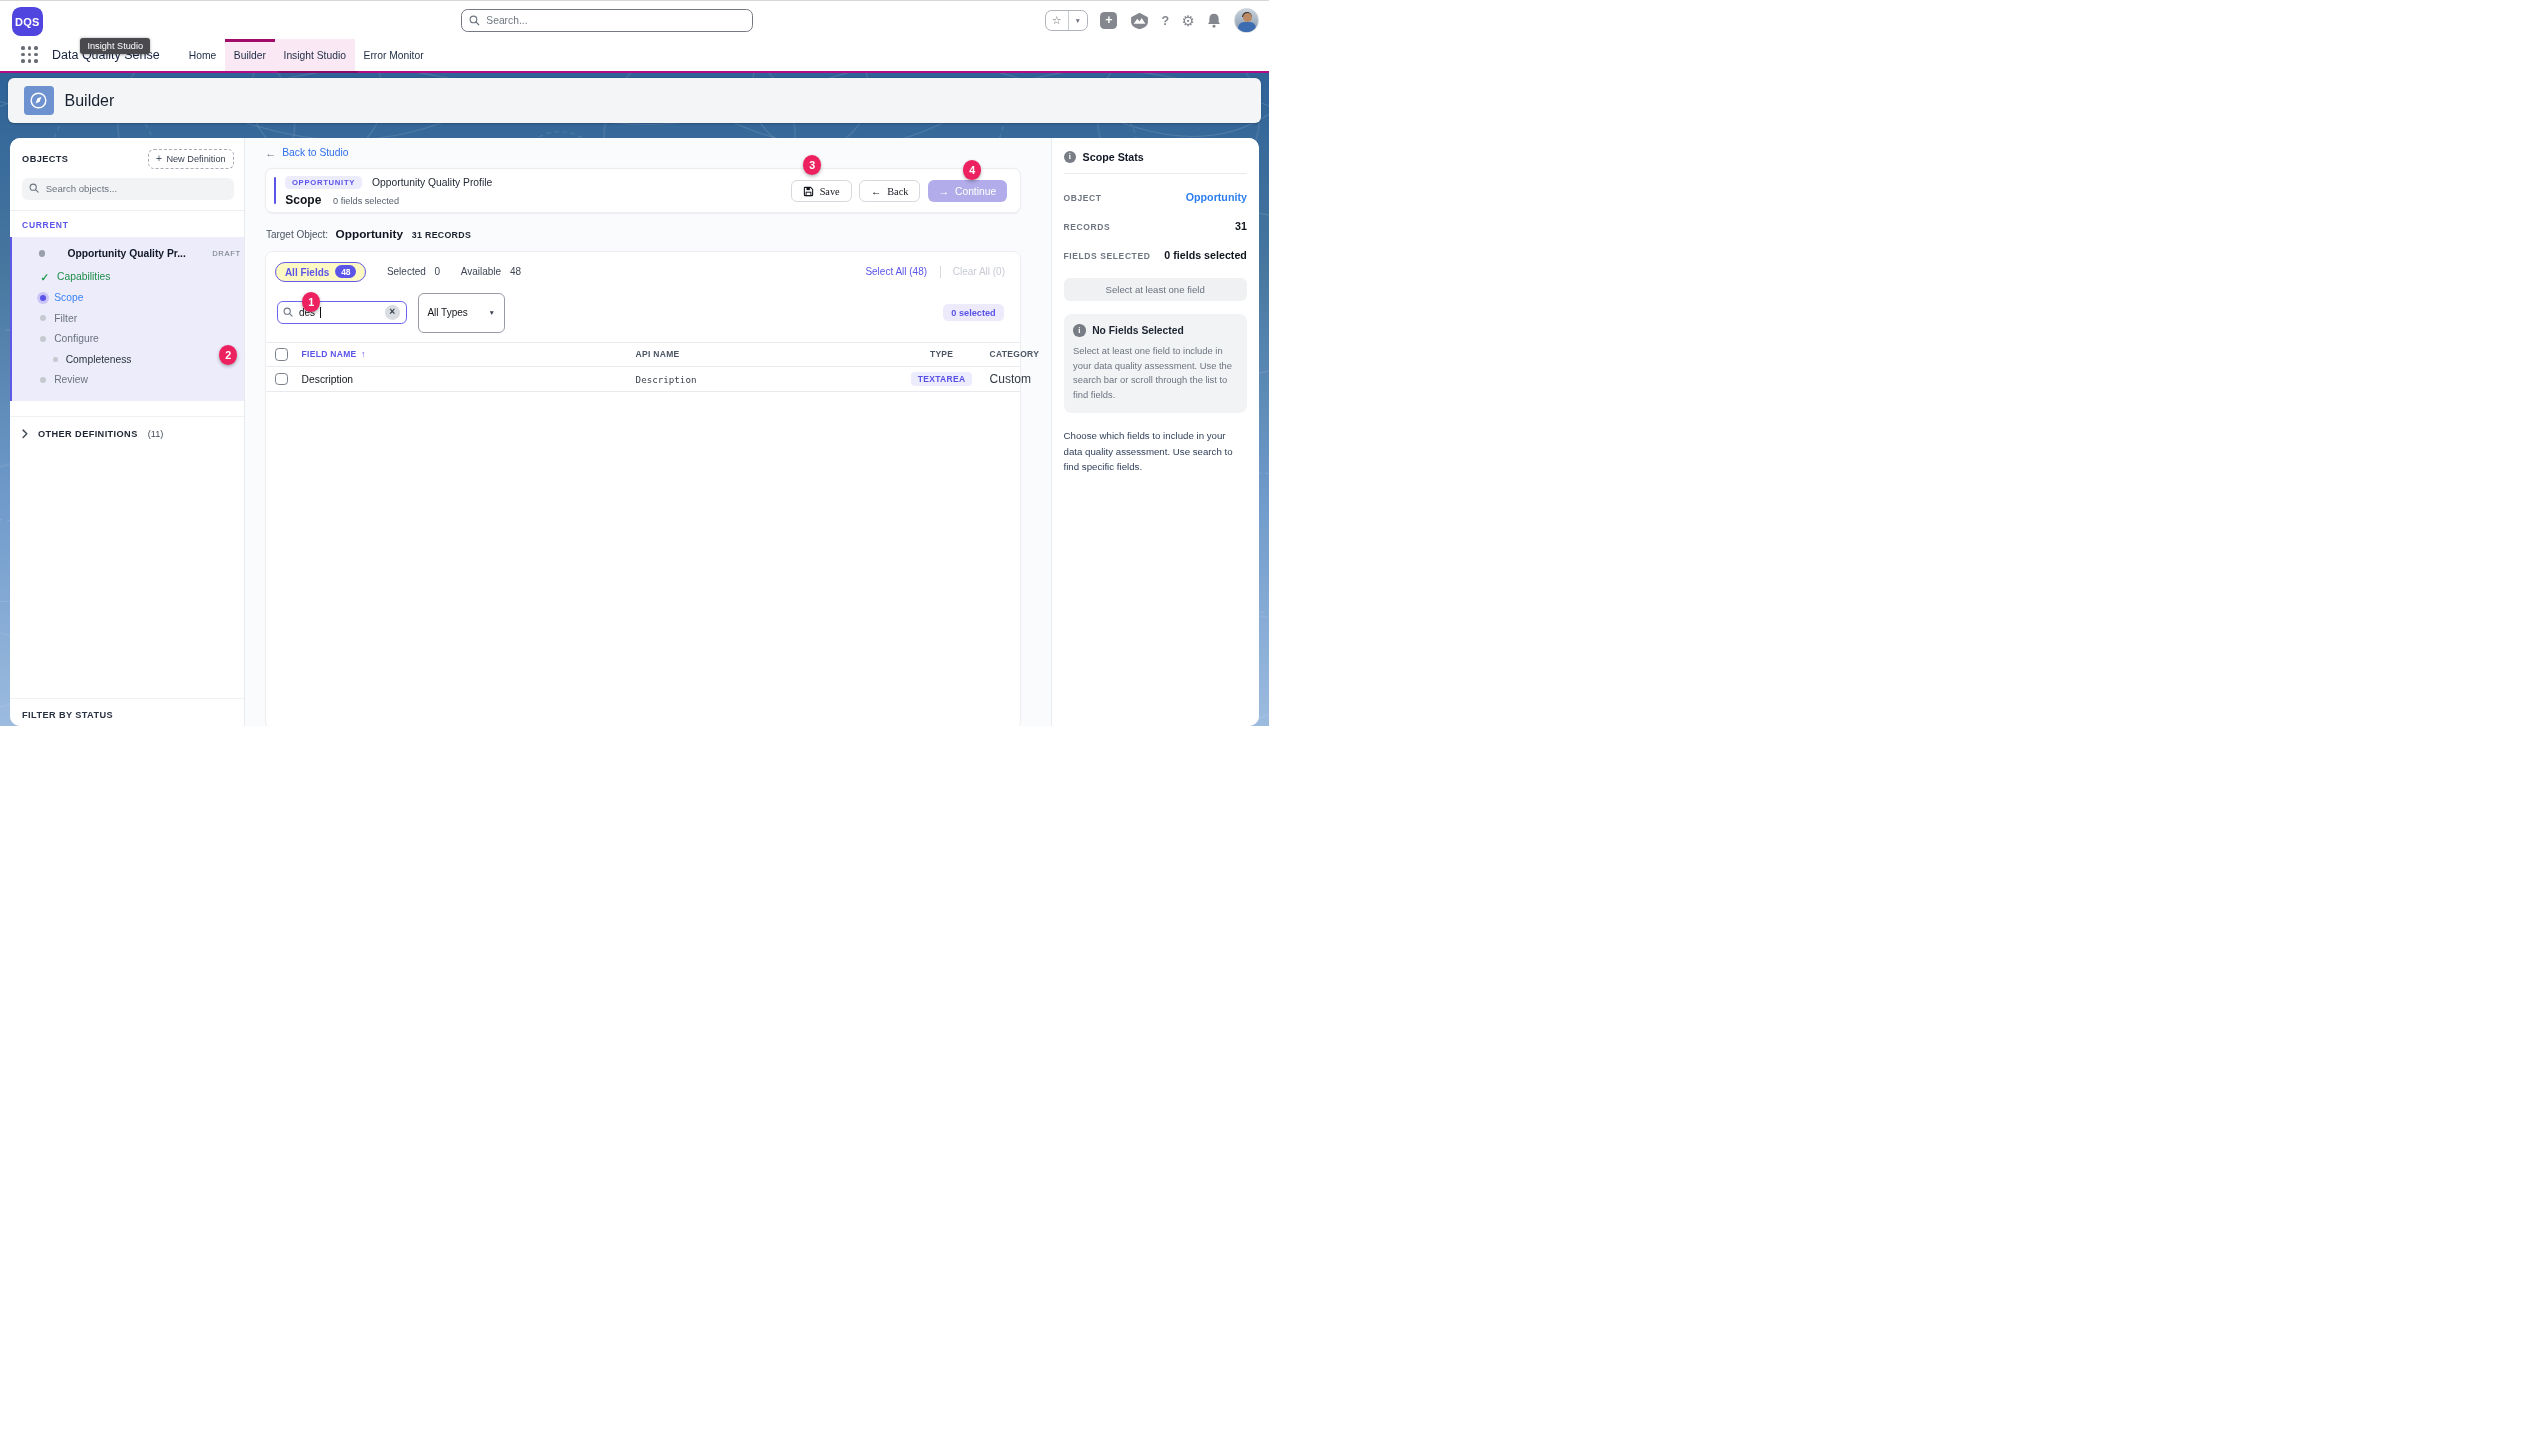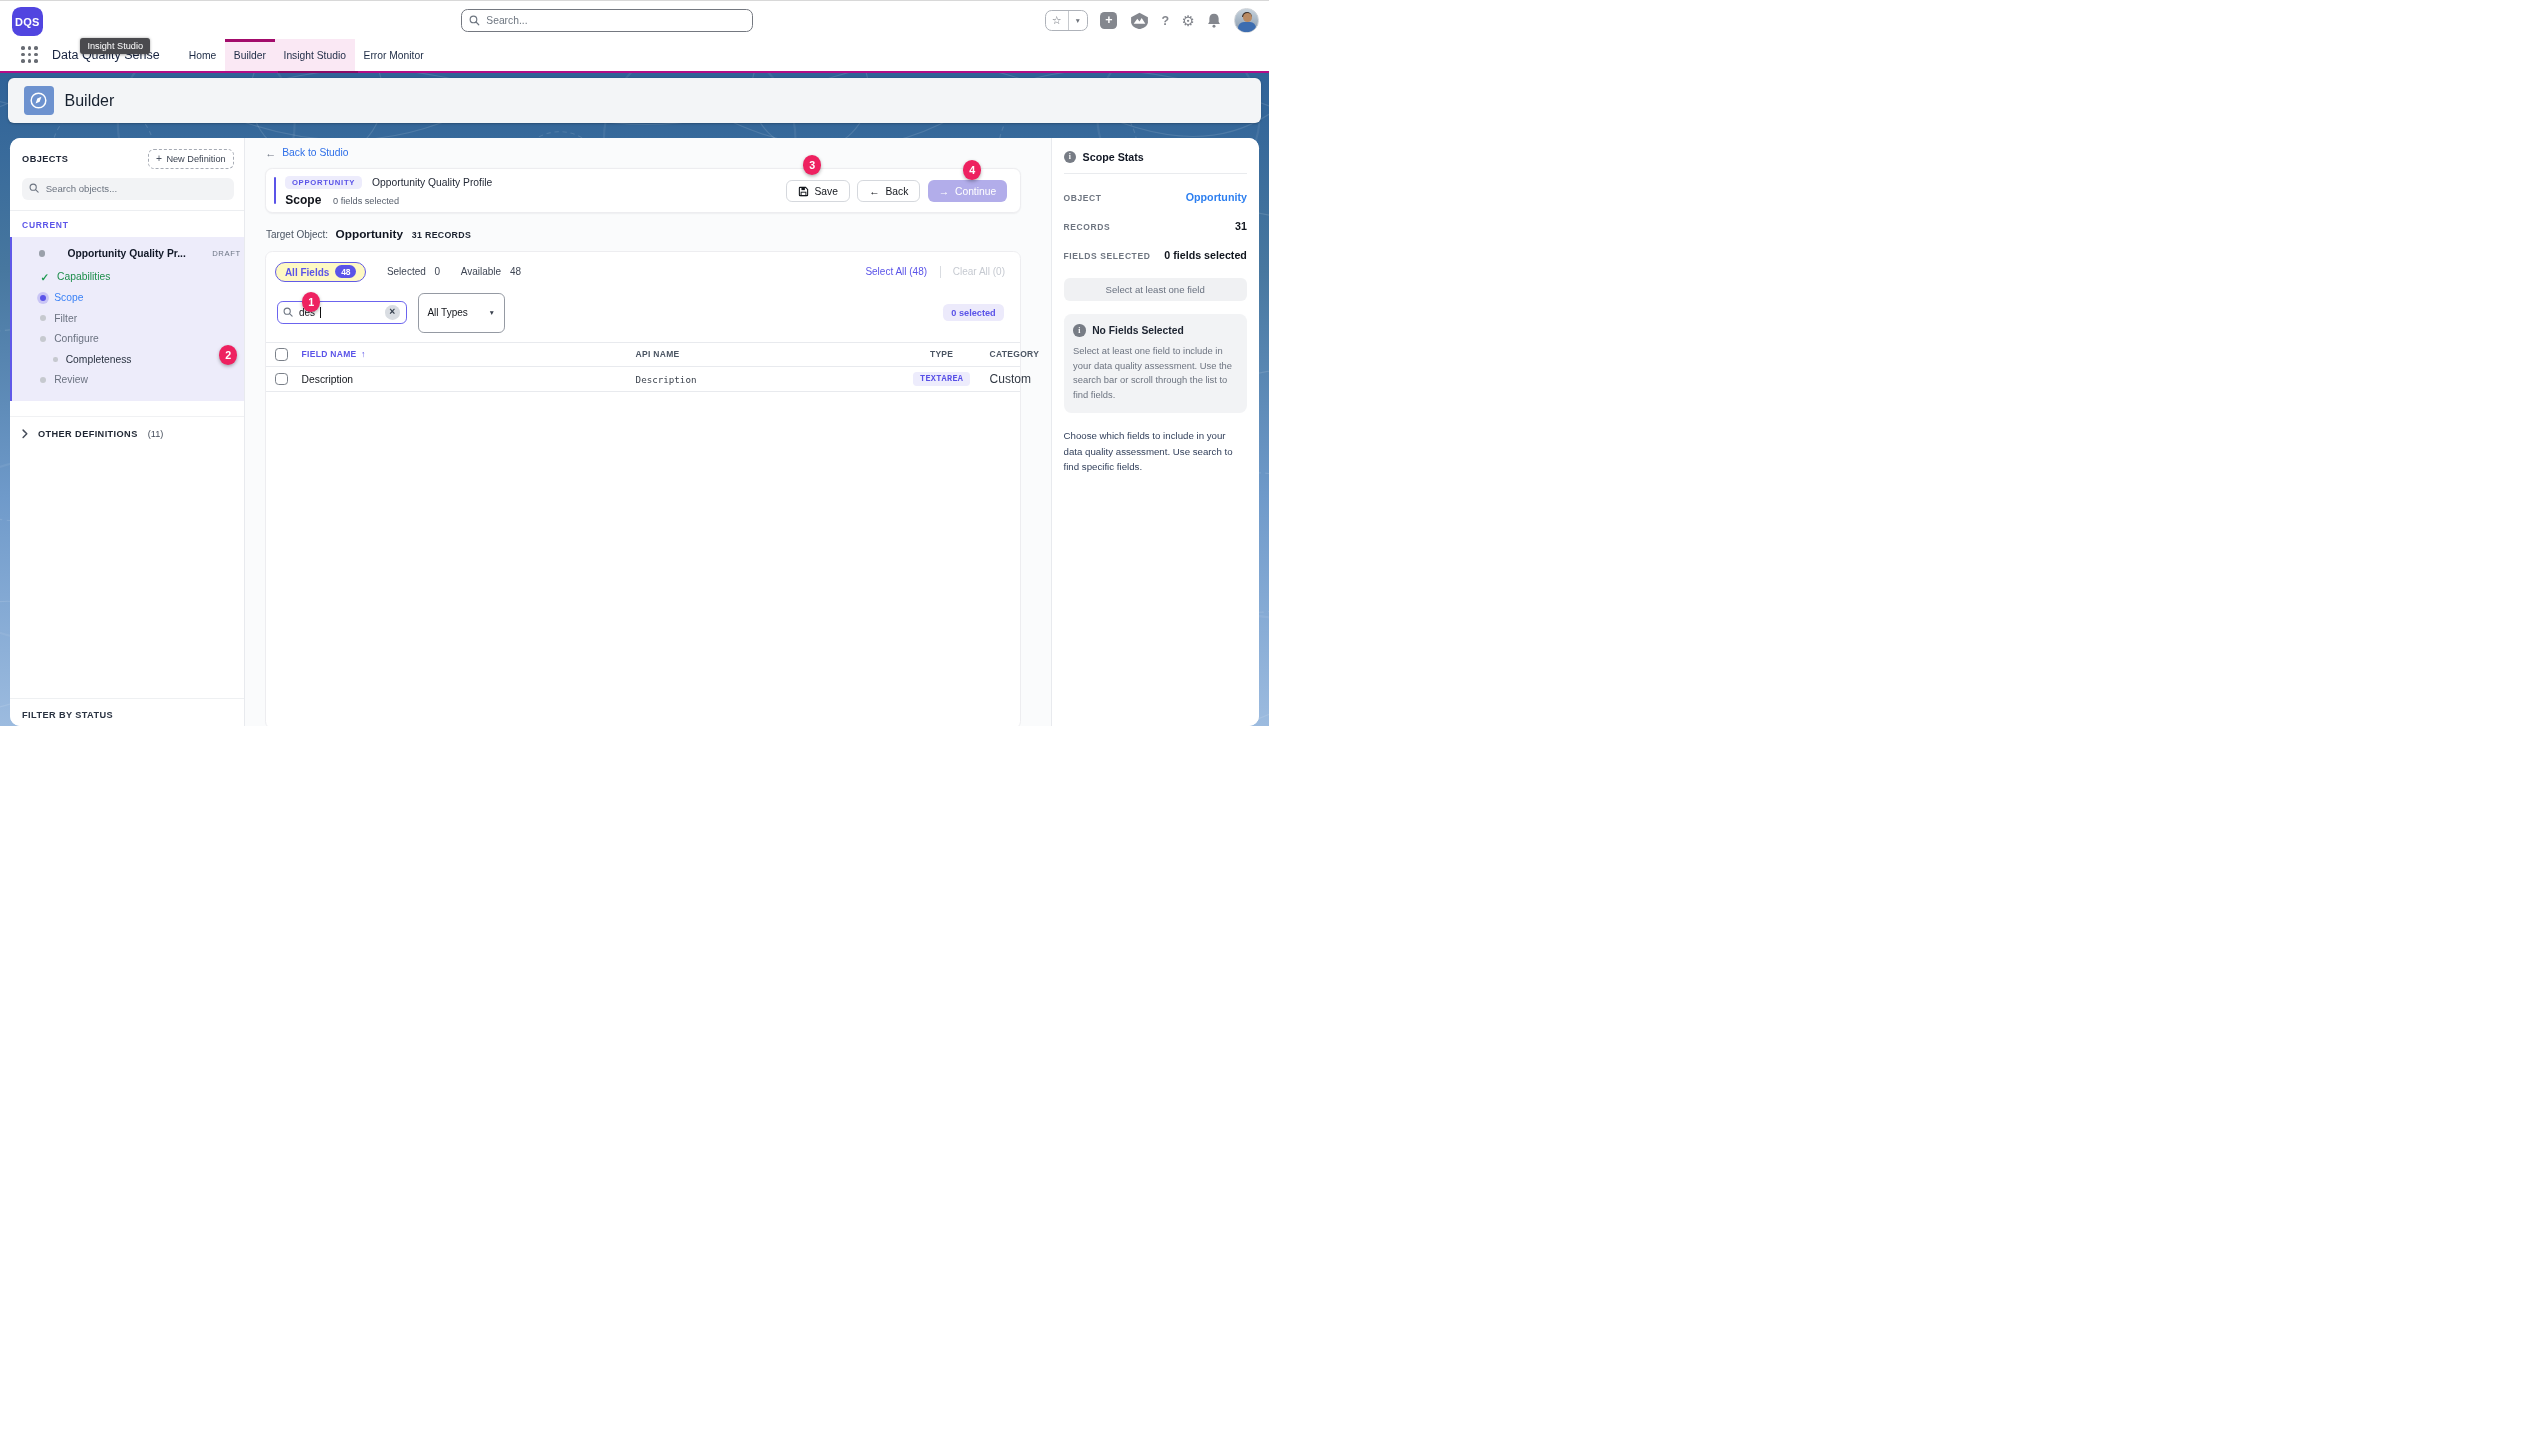--- a/index.html
+++ b/index.html
@@ -91,21 +91,21 @@
   .card1 .accent { position:absolute; left:8px; top:8px; bottom:8px; width:2.2px; background:#5b54e8; border-radius:1.5px; }
   .card1-rows { position:absolute; left:19px; top:6.6px; }
   .c1r1 { display:flex; align-items:center; }
   .obj-badge { background:#edecfc; color:#5b54e8; font-size:7.7px; font-weight:700; letter-spacing:0.7px; padding:2.2px 6.6px; border-radius:4.4px; }
   .profile-name { font-size:10.3px; color:#252b38; margin-left:10.3px; }
   .c1r2 { display:flex; align-items:baseline; margin-top:4.4px; }
   .step-title { font-size:12px; font-weight:700; color:#10131a; }
   .fields-sel { font-size:9.2px; color:#555d6a; margin-left:11.8px; }
   .card1-buttons { position:absolute; right:12.5px; top:11px; display:flex; gap:7.4px; }
   .btn { height:22px; border-radius:5.9px; font-size:10.3px; display:flex; align-items:center; gap:5.9px; padding:0 11px; cursor:pointer; font-family:inherit; }
-  .btn-outline { background:#fff; border:0.7px solid #d5d8dd; color:#15181e; }
+  .btn-outline { background:#fff; border:0.7px solid #d5d8dd; color:#15181e;font-family:Liberation Serif, serif; }
   .btn-continue { background:#b2adea; color:#fff; border:none; }
   .btn .arrow { font-size:10.3px; }
 
   .target-row { position:absolute; left:20.6px; top:89px; display:flex; align-items:baseline; }
   .to-label { font-size:10px; color:#4b5563; }
   .to-name { font-size:11.8px; font-weight:700; color:#0f1420; margin:0 8.8px 0 7.4px; }
   .to-records { font-size:8.8px; font-weight:700; color:#1b2230; letter-spacing:0.3px; }
 
   .card2 { position:absolute; left:20px; right:30px; top:113px; bottom:-2.9px; background:#fff; border:0.7px solid #ededf0; border-radius:7.4px; }
   .tabs-row { display:flex; align-items:center; padding:9.6px 14.7px 8px 8.8px; }
@@ -129,21 +129,21 @@
   .tbl-head, .tbl-row { display:grid; grid-template-columns:26.5px 334px 258px 96px 1fr; align-items:center; padding:0 7.4px 0 8.8px; border-top:0.7px solid #e8eaee; }
   .tbl-head { height:23.6px; }
   .tbl-row { height:26.5px; border-bottom:0.7px solid #e8eaee; }
   .th { font-size:8.5px; font-weight:700; color:#4b5563; letter-spacing:0.3px; }
   .th-field { color:#5b54e8; display:flex; align-items:center; gap:4.4px; cursor:pointer; }
   .sort-arr { font-size:8.8px; font-weight:700; color:#5b54e8; }
   .th-c { justify-self:center; }
   .checkbox { width:12.5px; height:12.5px; border:1.1px solid #7a8089; border-radius:3.7px; background:#fff; cursor:pointer; }
   .td-field { font-size:10.3px; color:#13161c; }
   .td-api { font-family:"DejaVu Sans Mono", monospace; font-size:9.2px; color:#3c434e; }
-  .type-badge { justify-self:center; background:#edecfc; color:#5850e6; font-weight:700; font-size:8.5px; letter-spacing:0.3px; padding:2.2px 6.6px; border-radius:3.7px;font-family:Liberation Mono, monospace; }
+  .type-badge { justify-self:center; background:#edecfc; color:#5850e6; font-weight:700; font-size:8.5px; letter-spacing:0.3px; padding:2.2px 6.6px; border-radius:3.7px; }
   .td-cat { justify-self:center; font-size:12px; color:#333a45; }
 
   
   .stats { width:208px; border-left:0.7px solid #e8eaee; background:#fff; padding:12.5px 11.8px; }
   .stats-head { display:flex; gap:6.6px; align-items:center; font-size:10.7px; font-weight:600; color:#111724; padding-bottom:9.6px; border-bottom:0.7px solid #e9ebee; }
   .info-ic { width:12.5px; height:12.5px; border-radius:50%; background:#777c85; color:#fff; font-size:7.7px; font-weight:700; display:flex; align-items:center; justify-content:center; flex:none; font-family:"Liberation Serif", serif; }
   .stat-row { display:flex; justify-content:space-between; align-items:baseline; margin-top:17px; }
   .stat-label { font-size:8.5px; letter-spacing:0.6px; color:#6e7580; font-weight:600; }
   .stat-value { font-size:10.7px; font-weight:600; color:#10151d; }
   .v-link { color:#2d7ff0; cursor:pointer; }

